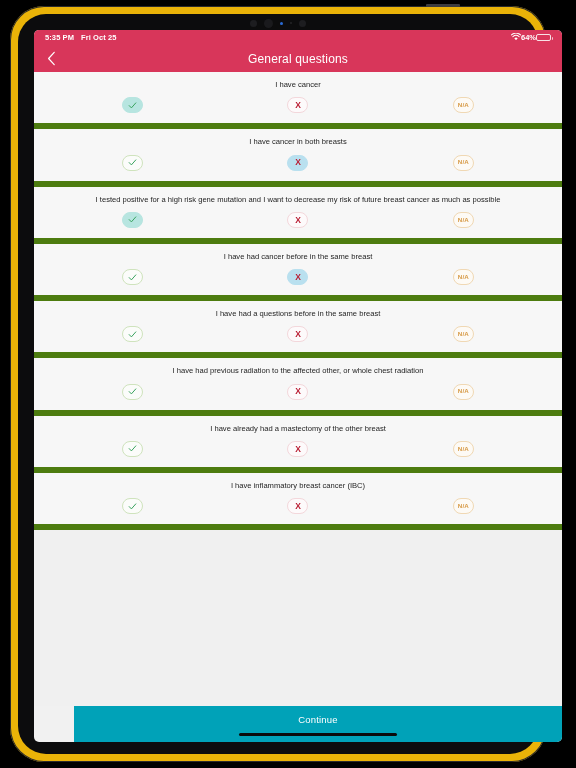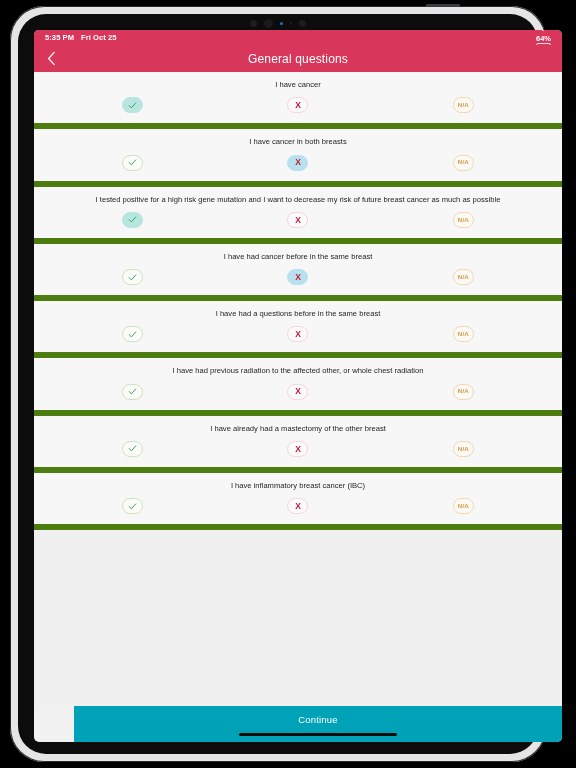--- a/index.html
+++ b/index.html
@@ -8,21 +8,21 @@
     background: #000000;
     font-family: "Liberation Sans", sans-serif;
     overflow: hidden;
   }
 
   
   .device {
     position: absolute;
     left: 10px; top: 6px;
     width: 536px; height: 756px;
-    background: #e5e5e5;
+    background: #eab308;
     border-radius: 34px;
     box-shadow: inset 0 0 0 1px #2a2a2c;
   }
   .device-inner-bevel {
     position: absolute;
     left: 8px; top: 8px; right: 8px; bottom: 8px;
     border-radius: 28px;
     background: #0c0c0d;
   }
   .camera-cluster {
@@ -73,21 +73,21 @@
     color: #ffffff;
     display: flex;
     align-items: center;
     justify-content: space-between;
     padding: 0 11px;
     font-size: 7.5px;
     font-weight: bold;
     flex: 0 0 auto;
   }
   .status-left { display: flex; align-items: center; gap: 7px; letter-spacing: .1px; }
-  .status-right { display: flex; align-items: center; gap: 0; flex-direction: column; }
+  .status-right { display: flex; align-items: center; gap: 0; }
   .wifi-icon { display: block; }
   .batt-pct { font-size: 7.5px; font-weight: bold; letter-spacing: 0; }
   .batt {
     position: relative;
     width: 15px; height: 7.5px;
     border: 1px solid rgba(255,255,255,.85);
     border-radius: 2px;
     padding: 1px;
   }
   .batt::after {

